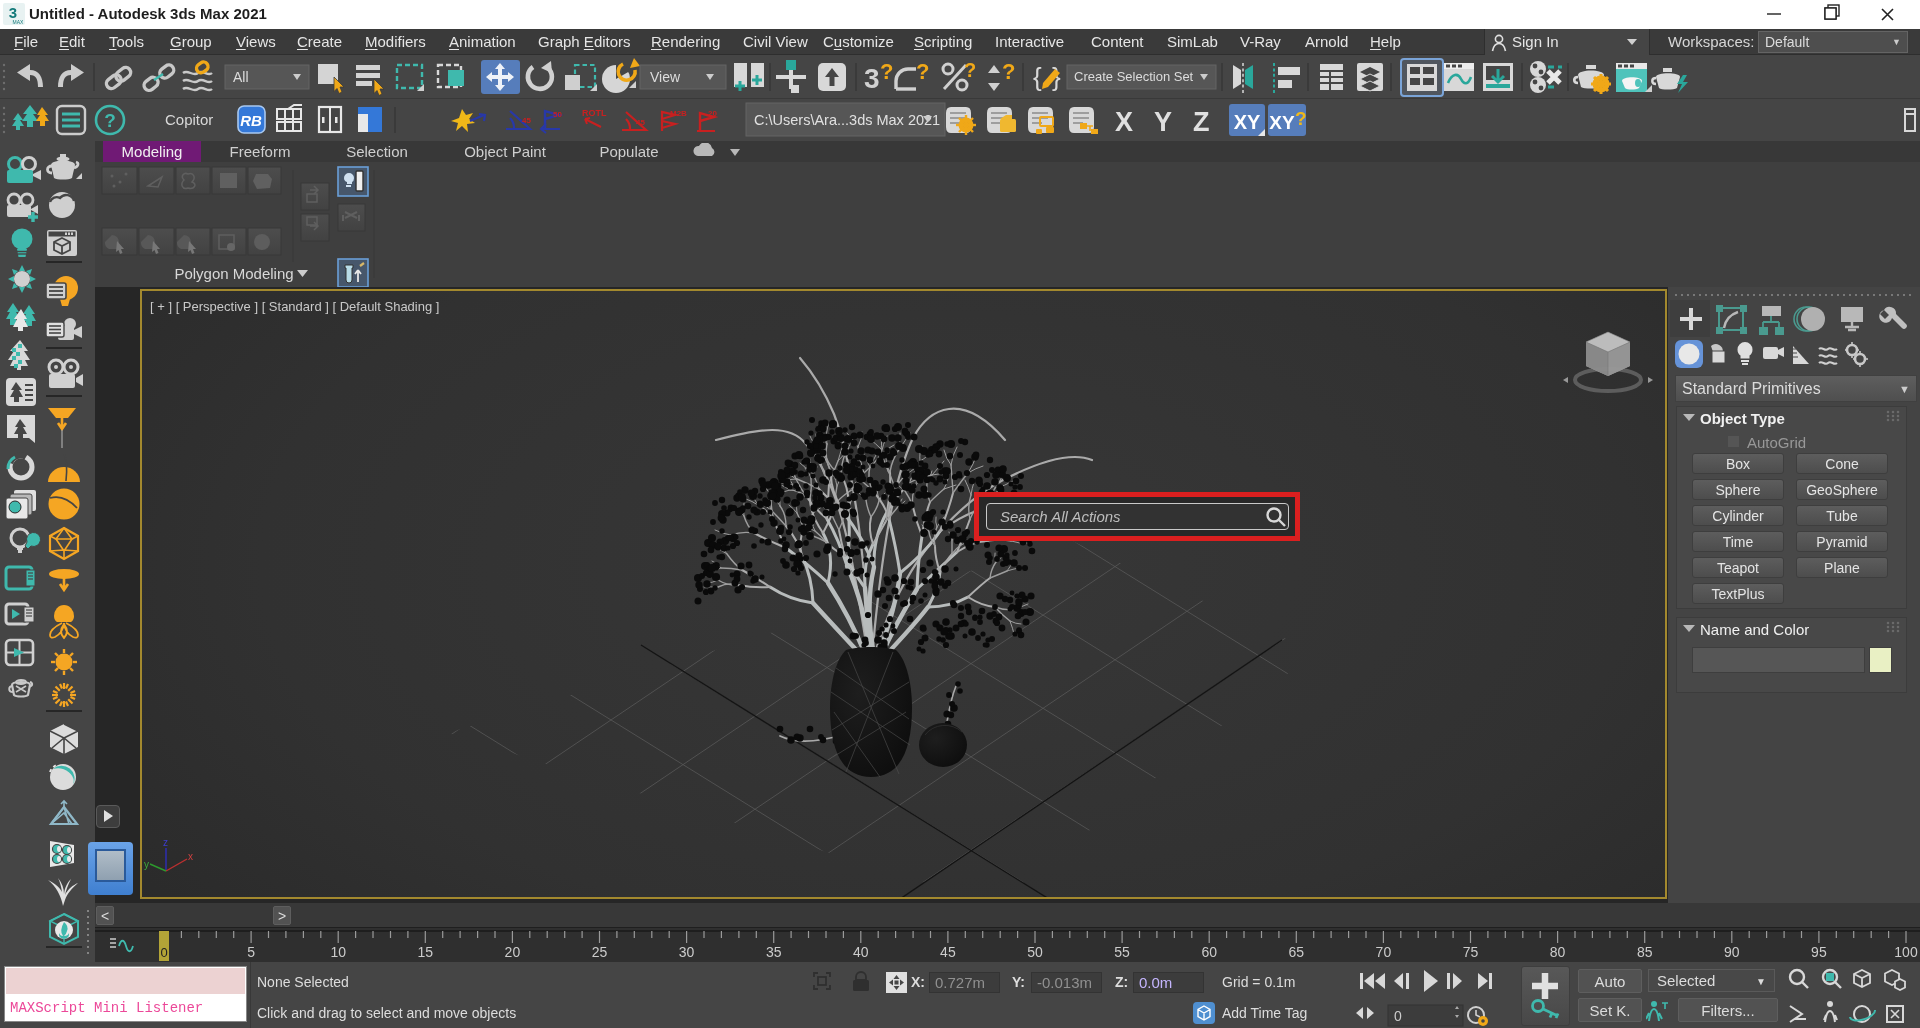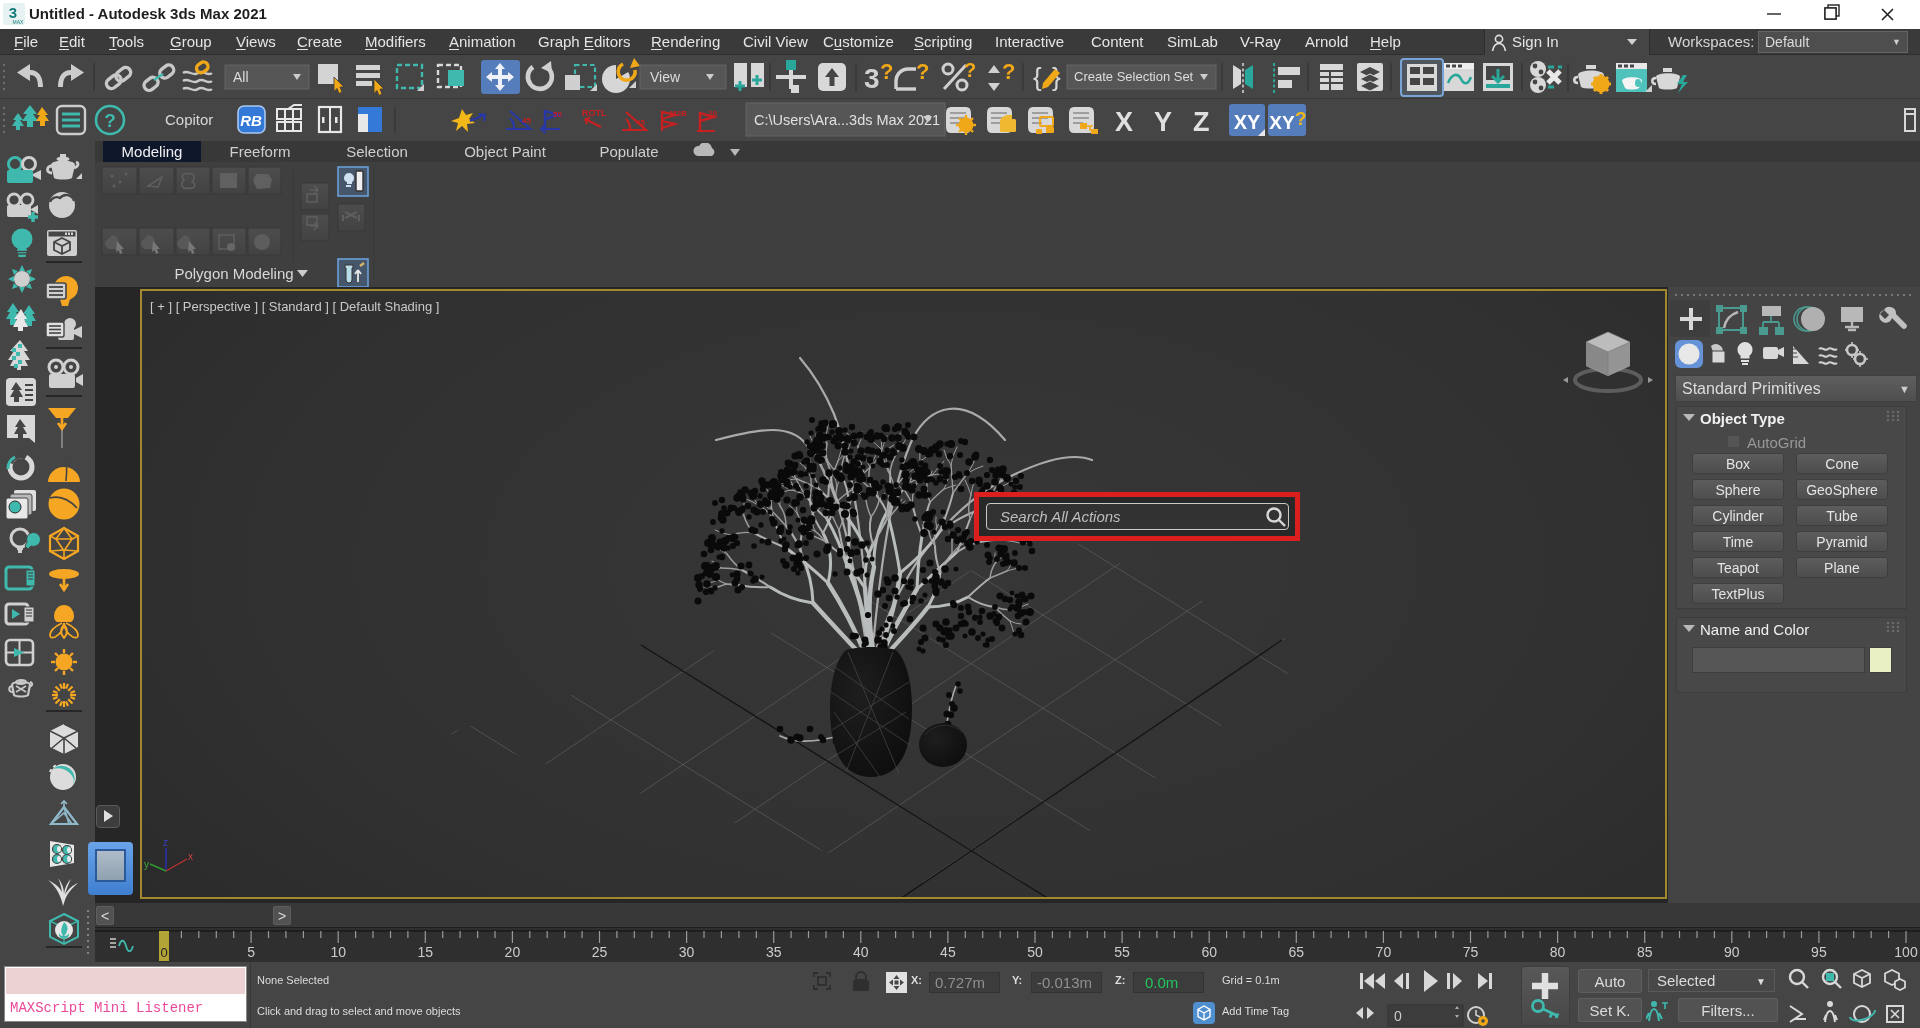--- a/index.html
+++ b/index.html
@@ -16,21 +16,21 @@
 .menuitem u { text-decoration:underline; text-underline-offset:2px; }
 
 #toolbar1 { left:0; top:55px; width:1920px; height:44px; background:#454545; border-bottom:1px solid #393939; }
 #toolbar2 { left:0; top:99px; width:1920px; height:42px; background:#454545; }
 .ddown { position:absolute; background:#565656; border:1px solid #646464; color:#dcdcdc; font-size:14px; padding:2px 6px; }
 .ddown .arr { position:absolute; right:6px; top:50%; transform:translateY(-50%); font-size:9px; color:#ccc; }
 
 #ribbontabs { left:0; top:141px; width:1920px; height:21px; background:#383838; }
 #ribbonpanel { left:0; top:162px; width:1920px; height:125px; background:#3f3f3f; }
 .rtab { position:absolute; top:141px; height:21px; font-size:15px; color:#cfcfcf; text-align:center; padding-top:2px; }
-.rtab.sel { background:#0f172a; color:#f0f0f0; }
+.rtab.sel { background:#701a75; color:#f0f0f0; }
 
 #lefttools { left:0; top:141px; width:95px; height:821px; background:#454545; }
 
 #vpwrap { left:95px; top:287px; width:1575px; height:620px; background:#262626; }
 #viewport { left:140px; top:289px; width:1527px; height:610px; border:2px solid #a3892e;
   background:radial-gradient(ellipse 1250px 680px at 53% 45%, #373737 0%, #313131 55%, #262626 100%); }
 #vptext { left:150px; top:299px; font-size:13px; color:#c9c9c9; }
 
 #searchred { left:974px; top:492px; width:326px; height:49px; background:#db1f1f; }
 #searchinner { left:979px; top:497px; width:316px; height:39px; background:#282828; }
@@ -38,21 +38,21 @@
 #searchtext { left:1000px; top:508px; font-size:15px; font-style:italic; color:#bdbdbd; }
 
 #rightpanel { left:1668px; top:287px; width:252px; height:675px; background:#444444; }
 
 #sliderrow { left:95px; top:903px; width:1825px; height:24px; background:#383838; }
 #rulerrow { left:95px; top:927px; width:1825px; height:35px; background:#2f2f2f; border-top:1px solid #1f1f1f; }
 
 #statusbar { left:0; top:962px; width:1920px; height:66px; background:#454545; }
 .btn { position:absolute; background:#525252; border:1px solid #5e5e5e; border-radius:2px; color:#dcdcdc;
   font-size:14px; text-align:center; }
-.lbl { position:absolute; color:#dddddd; font-size:11px; }
+.lbl { position:absolute; color:#dddddd; font-size:14px; }
 .maxbtn { position:absolute; width:92px; height:21px; background:linear-gradient(180deg,#5d5d5d,#4d4d4d);
   border:1px solid #3e3e3e; border-radius:3px; color:#e4e4e4; font-size:14px; text-align:center; padding-top:2px; }
 </style>
 </head>
 <body>
 <div id="stage">
   <div class="abs" id="titlebar"></div>
   <svg class="abs" style="left:3px;top:3px" width="23" height="23">
     <rect x="0" y="0" width="22" height="22" rx="2" fill="#e8f2f2"></rect>
     <text x="10" y="15" font-size="15" font-weight="bold" fill="#137a7a" text-anchor="middle" font-family="Liberation Sans">3</text>
@@ -2221,21 +2221,21 @@
         <path d="M79,14.5 l4,-3 l0,6 z"></path>
         <path d="M94,14.5 l-4,-3 l0,6 z"></path>
         <rect x="84.5" y="12.5" width="4" height="4"></rect>
       </g>
   </svg>
   <div class="lbl" style="left:911px;top:974px;font-weight:bold">X:</div>
   <div class="abs" style="left:929px;top:972px;width:71px;height:21px;background:#3c3c3c;border:1px solid #333;color:#909090;font-size:15px;padding:1px 5px">0.727m</div>
   <div class="lbl" style="left:1012px;top:974px;font-weight:bold">Y:</div>
   <div class="abs" style="left:1031px;top:972px;width:71px;height:21px;background:#3c3c3c;border:1px solid #333;color:#909090;font-size:15px;padding:1px 5px">-0.013m</div>
   <div class="lbl" style="left:1115px;top:974px;font-weight:bold">Z:</div>
-  <div class="abs" style="left:1133px;top:972px;width:71px;height:21px;background:#3c3c3c;border:1px solid #333;color:#22c55e;font-size:15px;padding:1px 11px">0.0m</div>
+  <div class="abs" style="left:1133px;top:972px;width:71px;height:21px;background:#3c3c3c;border:1px solid #333;color:#c4b5fd;font-size:15px;padding:1px 5px">0.0m</div>
   <div class="lbl" style="left:1222px;top:974px">Grid = 0.1m</div>
   <div class="abs" style="left:1193px;top:1002px;width:22px;height:22px;background:#4f8fd0;border-radius:4px"></div>
   <svg class="abs" style="left:1196px;top:1005px" width="16" height="16">
       <path d="M8,1 l6,3.5 l0,7 l-6,3.5 l-6,-3.5 l0,-7 z M2,4.5 l6,3.5 l6,-3.5 M8,8 l0,7" fill="none" stroke="#fff" stroke-width="1.4"></path>
     </svg>
   <div class="lbl" style="left:1222px;top:1005px">Add Time Tag</div>
   <svg class="abs" style="left:1355px;top:965px" width="165" height="62">
     <g fill="#d8d8d8">
       <rect x="5" y="8" width="3" height="16"></rect>
       <path d="M19,8 l-10,8 l10,8 z"></path>

